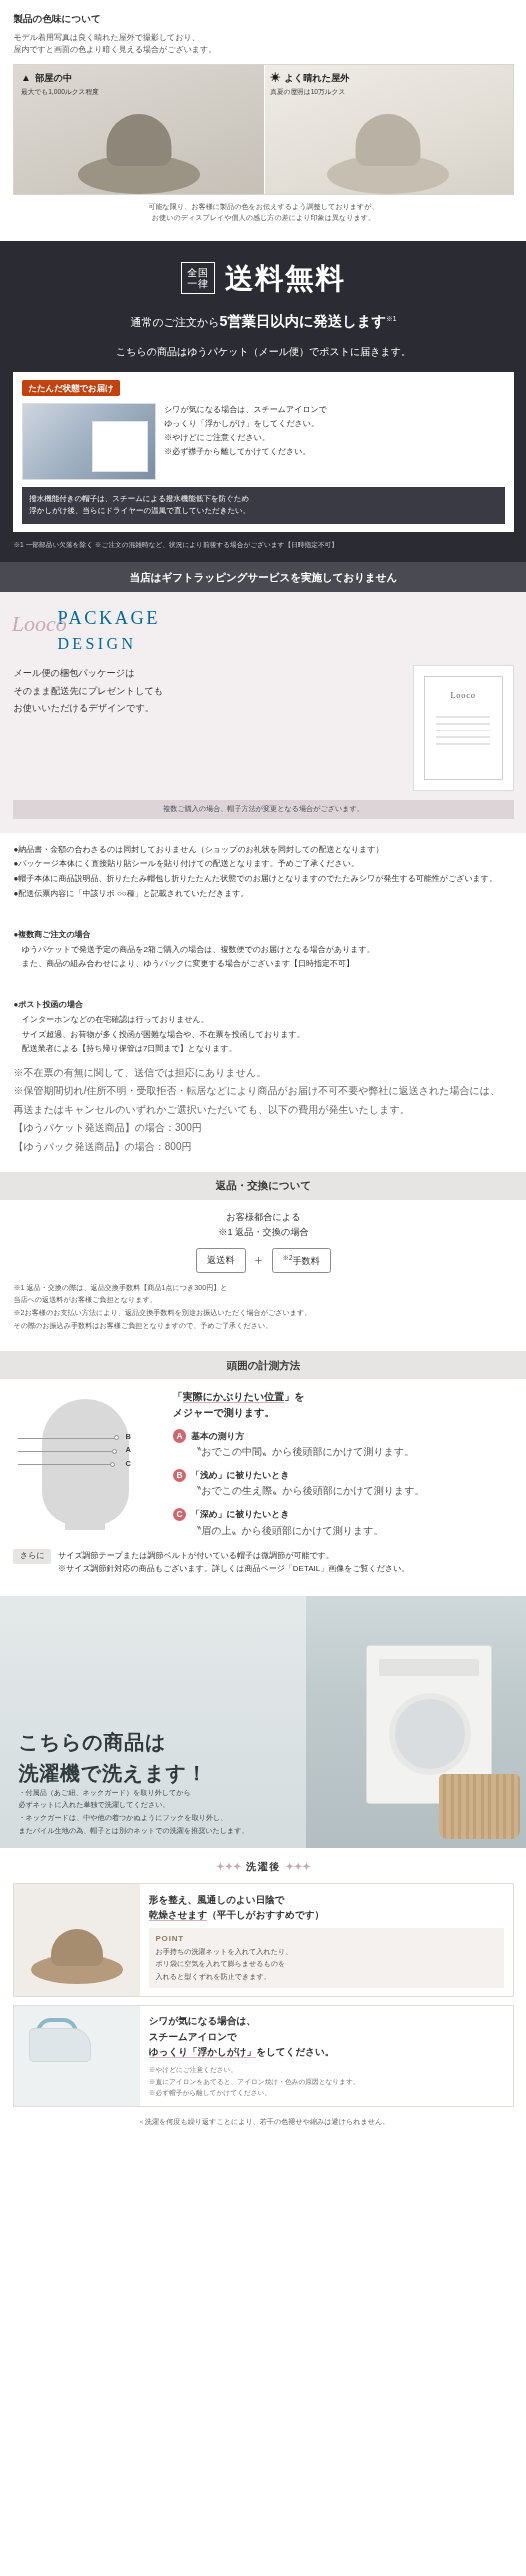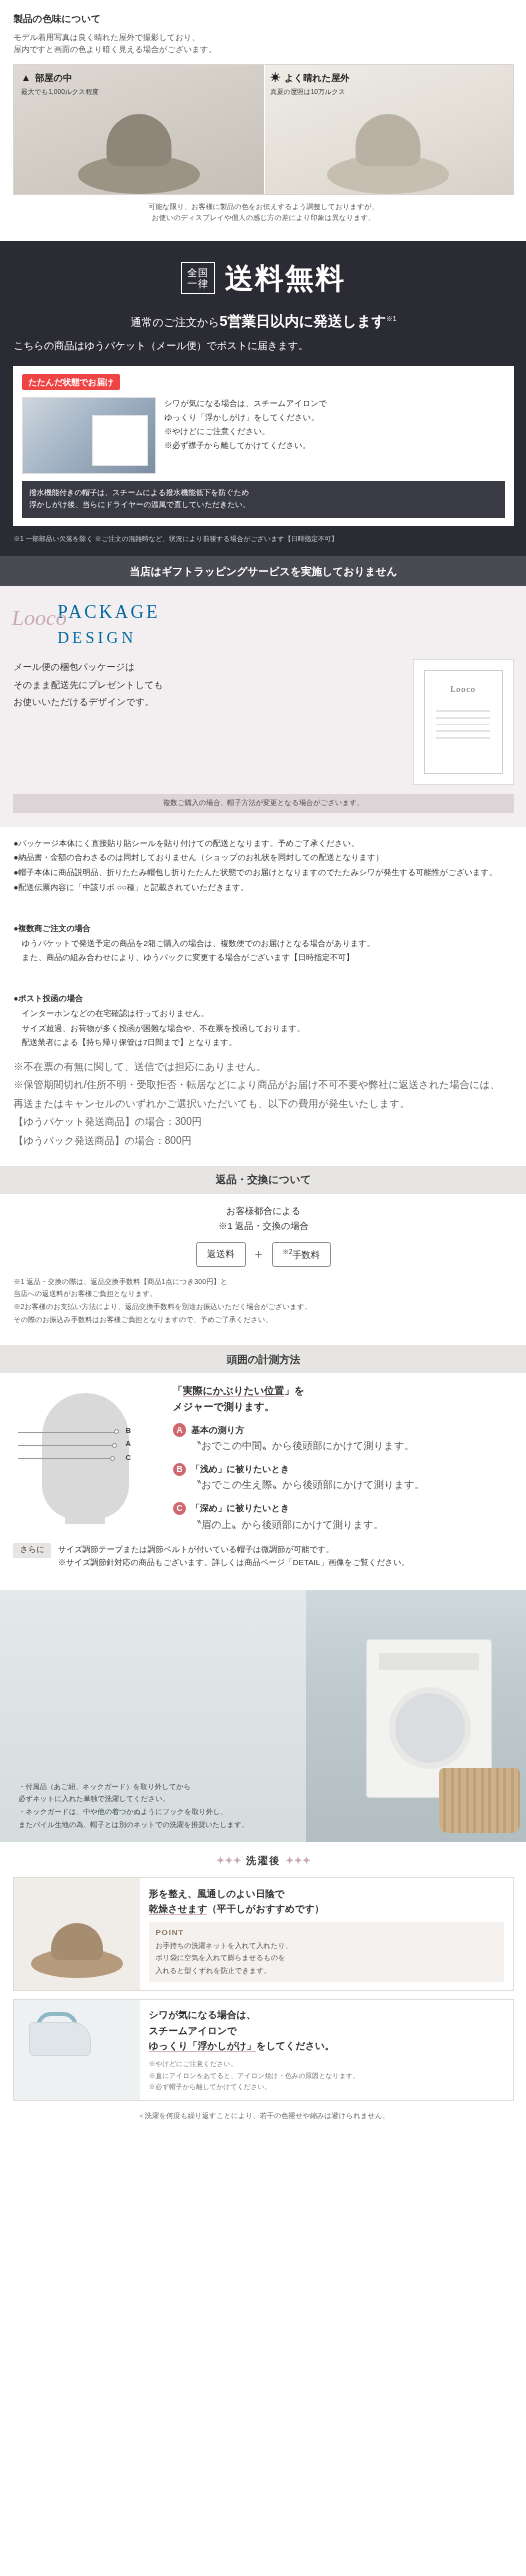--- a/index.html
+++ b/index.html
@@ -54,25 +54,25 @@
   
   .sec-ship { background: #2b2b33; color: #fff; padding: 15px 13.4px 11.7px; margin-top: 8.4px; }
   .ship-head { display: flex; align-items: center; justify-content: center; gap: 10px; }
   .ship-badge {
     border: 0.8px solid #fff; font-size: 10px; line-height: 1.15; text-align: center;
     padding: 3.4px 5px; letter-spacing: 0.8px;
   }
   .ship-title { font-size: 28.5px; font-weight: bold; letter-spacing: 1.7px; }
   .ship-line1 { text-align: center; font-size: 11px; margin-top: 10px; }
   .ship-line1 b { font-size: 14.3px; }
-  .ship-line2 { text-align: left; font-size: 10px; margin-top: 6px; }
+  .ship-line2 { text-align: center; font-size: 10px; margin-top: 12px; }
 
   .tatami-box { background: #fff; color: #333; margin-top: 11.7px; padding: 8.4px; }
   .tatami-title { font-size: 10px; font-weight: bold; color: #2b2b33; display: flex; align-items: center; gap: 5px; }
-  .tatami-title .ribbon { background: #ef4444; color: #fff; font-size: 8.4px; padding: 1.7px 6.7px; border-radius: 1.7px; }
+  .tatami-title .ribbon { background: #c2410c; color: #fff; font-size: 8.4px; padding: 1.7px 6.7px; border-radius: 1.7px; }
   .tatami-row { display: flex; gap: 8.4px; margin-top: 6.7px; }
   .tatami-img {
     width: 134px; height: 77px; flex: 0 0 134px;
     background: linear-gradient(135deg,#cfd6de 0%, #9fb0c2 50%, #7d8ea3 100%);
     border: 0.8px solid #ddd; position: relative;
   }
   .tatami-img:after {
     content:""; position:absolute; right:6.7px; bottom:6.7px; width:54px; height:49px;
     background:#fff; border:0.8px solid #e3e3e3;
   }
@@ -285,22 +285,22 @@
               <i></i>
               <i></i>
             </div>
         </div>
       </div>
     </div>
     <div class="pkg-strip">複数ご購入の場合、帽子方法が変更となる場合がございます。</div>
   </section>
 
   <section class="sec-notes">
+    <div class="bullet">●納品書・金額の合わさるのは同封しておりません（ショップのお礼状を同封しての配送となります）</div>
     <div class="bullet">●パッケージ本体にく直接貼り貼シールを貼り付けての配送となります。予めご了承ください。</div>
-    <div class="bullet">●納品書・金額の合わさるのは同封しておりません（ショップのお礼状を同封しての配送となります）</div>
     <div class="bullet">●帽子本体に商品説明品、折りたたみ帽包し折りたたんた状態でのお届けとなりますのでたたみシワが発生する可能性がございます。</div>
     <div class="bullet">●配送伝票内容に「中該リボ ○○種」と記載されていただきます。</div>
 
     <div class="head">●複数商ご注文の場合</div>
     <div class="indent" style="white-space:pre-line">ゆうパケットで発送予定の商品を2箱ご購入の場合は、複数便でのお届けとなる場合があります。
 また、商品の組み合わせにより、ゆうパックに変更する場合がございます【日時指定不可】</div>
 
     <div class="head">●ポスト投函の場合</div>
     <div class="indent" style="white-space:pre-line">インターホンなどの在宅確認は行っておりません。
 サイズ超過、お荷物が多く投函が困難な場合や、不在票を投函しております。
@@ -384,20 +384,24 @@
     </div>
   </section>
 
   <section class="hero">
     <div class="wall"></div>
     <div class="washer">
       <div class="panel"></div>
       <div class="door"></div>
     </div>
     <div class="basket"></div>
+    <div class="hero-copy">
+      <div class="l1">こちらの商品は</div>
+      <div class="l2">洗濯機で洗えます！</div>
+    </div>
     <div class="hero-notes" style="white-space:pre-line">・付属品（あご紐、ネックガード）を取り外してから
   必ずネットに入れた単独で洗濯してください。
 ・ネックガードは、中や他の着つかぬようにフックを取り外し、
   またバイル生地の為、帽子とは別のネットでの洗濯を推奨いたします。</div>
   </section>
 
   <div class="after-head">
     <span class="deco">✦✦✦</span>
     <span>洗濯後</span>
     <span class="deco">✦✦✦</span>

